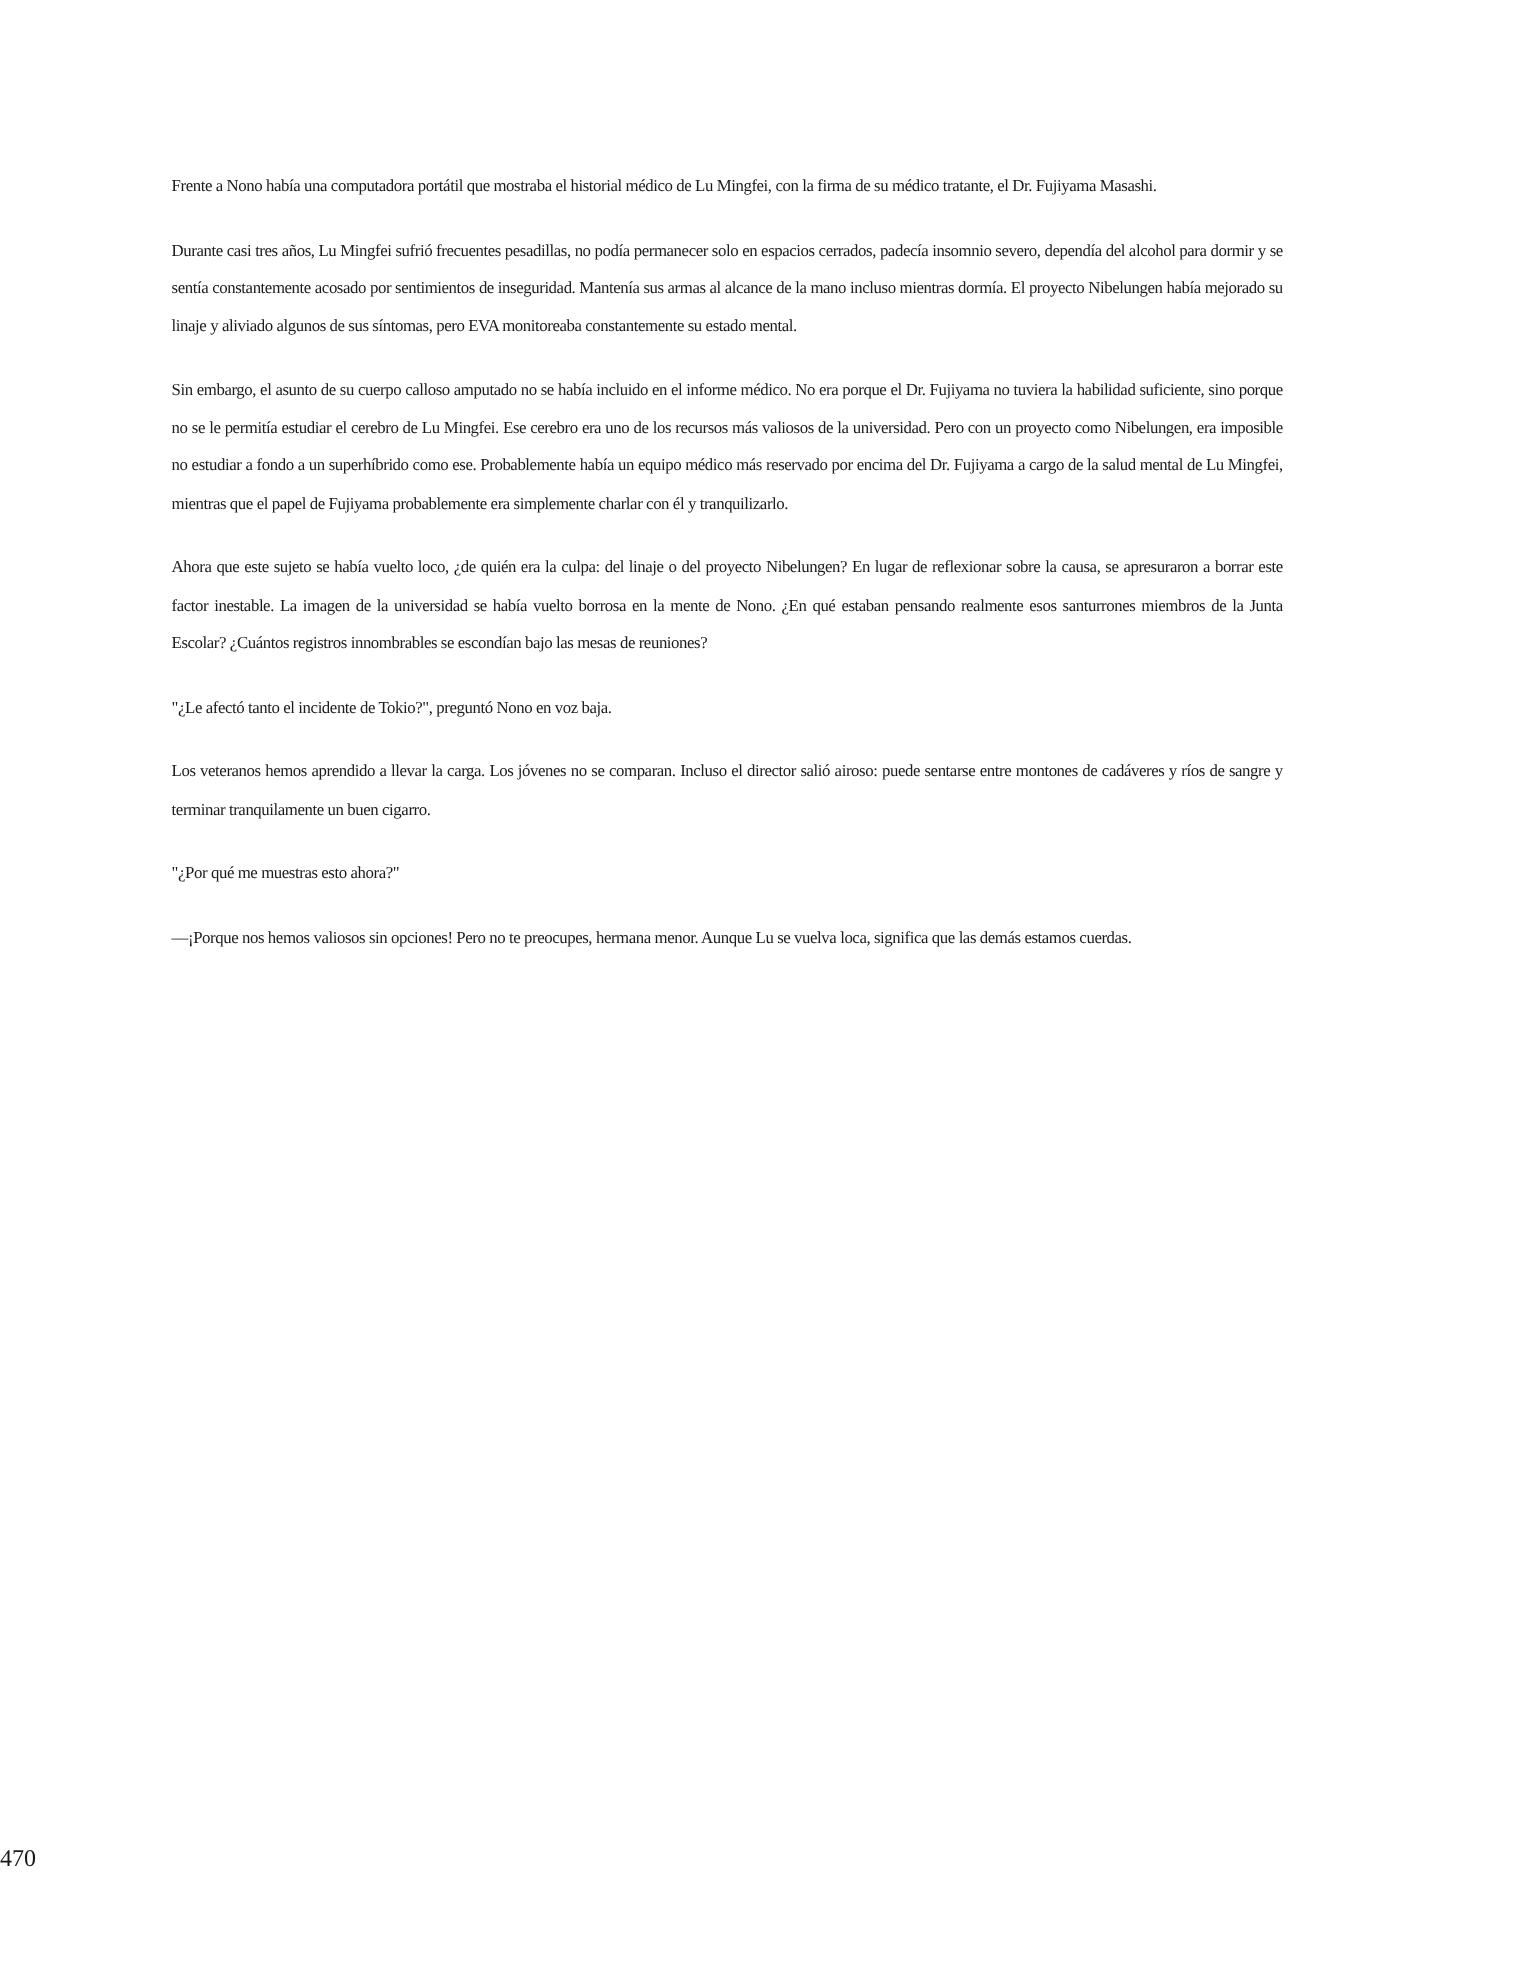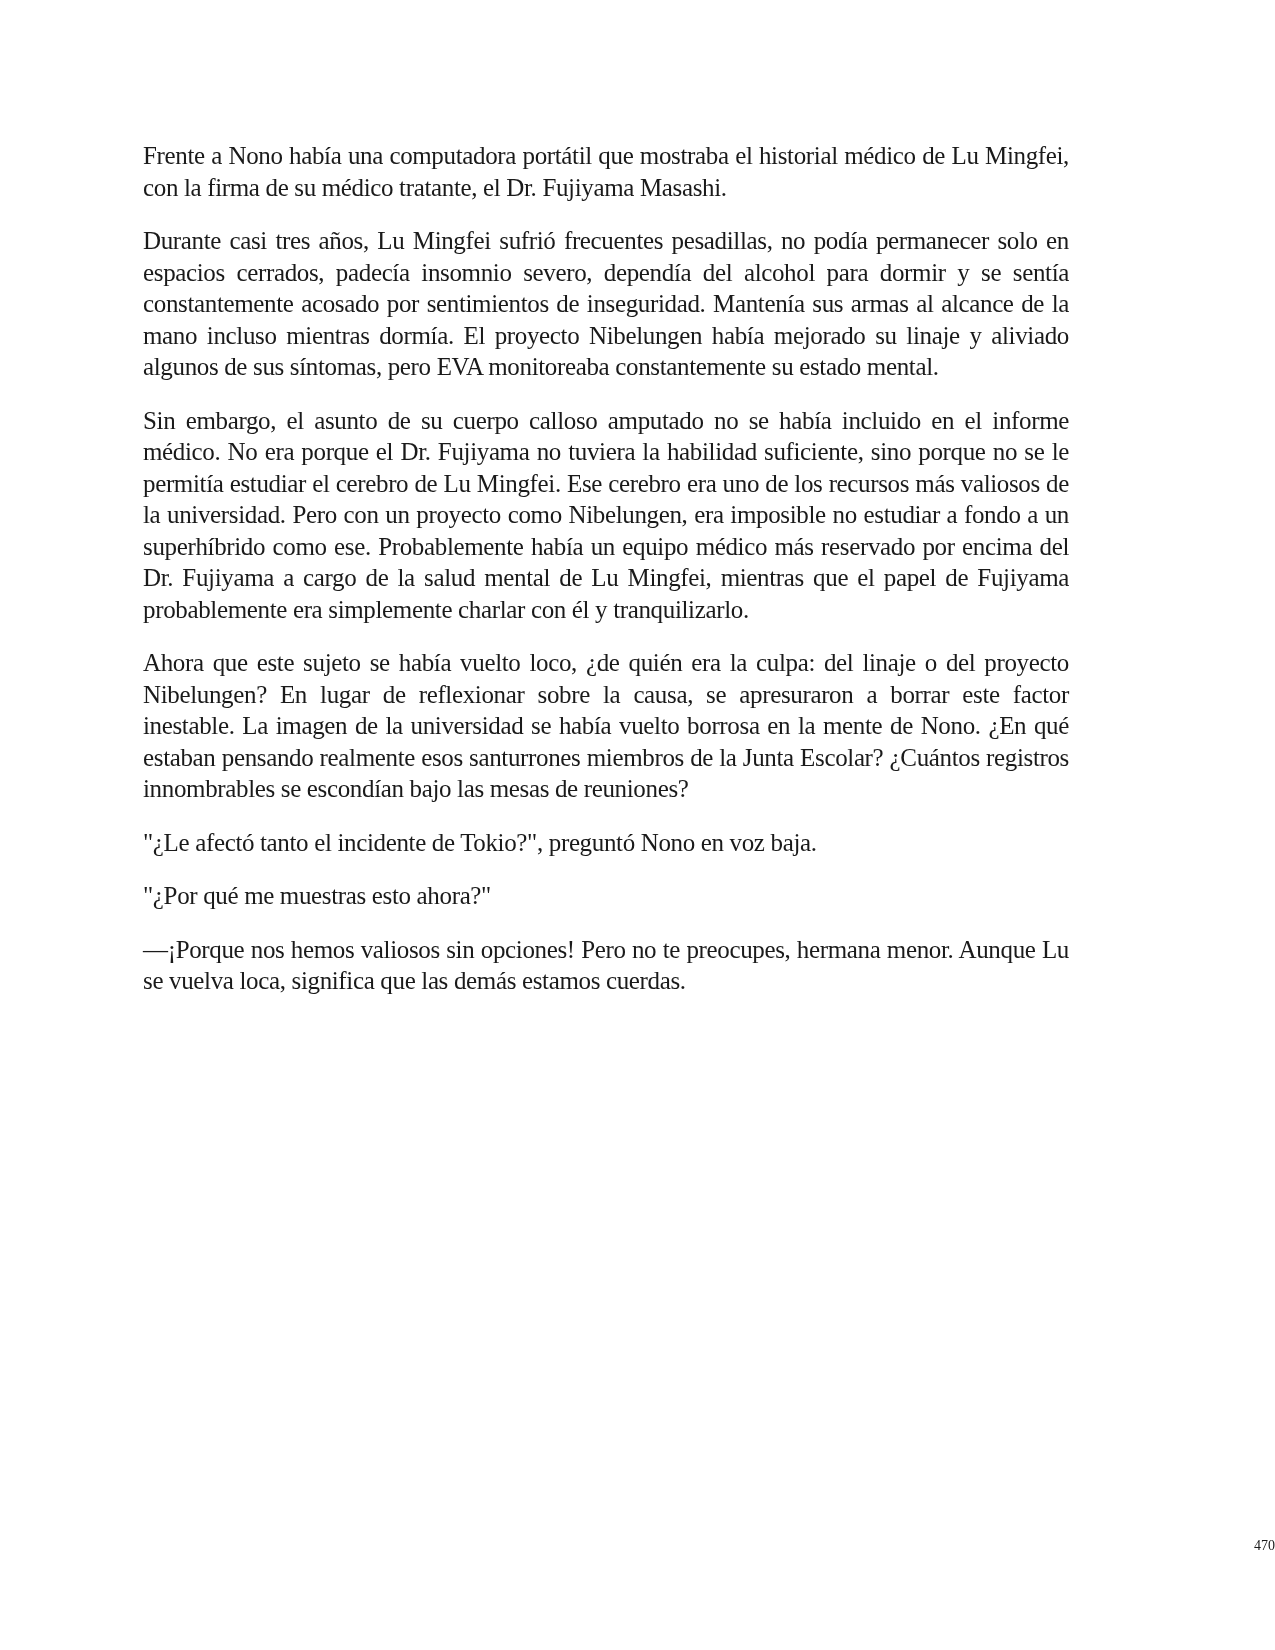--- a/index.html
+++ b/index.html
@@ -3,45 +3,46 @@
   <meta charset="utf-8">
   <style>
     html, body { margin: 0; padding: 0; background: #ffffff; }
     body { width: 1275px; height: 1650px; position: relative; overflow: hidden; }
     .page {
       position: absolute;
       left: 143px;
       top: 140px;
       width: 926px;
       font-family: "Liberation Serif", "DejaVu Serif", serif;
-      font-size: 25px;
+      font-size: 14px;
       line-height: 31.5px;
       color: #1a1a1a;
       letter-spacing: -0.35px;
     }
     .para {
       margin: 0 0 22px 0;
       text-align: justify;
     }
     .page-number {
       position: absolute;
       left: 0; width: 1275px;
       top: 1538px;
-      text-align: right;
+      text-align: left;
       font-family: "Liberation Serif", "DejaVu Serif", serif;
-      font-size: 14px;
+      font-size: 20px;
       color: #1a1a1a;
     }
   </style>
 </head>
 <body>
 
 <div class="page">
   <p class="para">Frente a Nono había una computadora portátil que mostraba el historial médico de Lu Mingfei, con la firma de su médico tratante, el Dr. Fujiyama Masashi.</p>
   <p class="para">Durante casi tres años, Lu Mingfei sufrió frecuentes pesadillas, no podía permanecer solo en espacios cerrados, padecía insomnio severo, dependía del alcohol para dormir y se sentía constantemente acosado por sentimientos de inseguridad. Mantenía sus armas al alcance de la mano incluso mientras dormía. El proyecto Nibelungen había mejorado su linaje y aliviado algunos de sus síntomas, pero EVA monitoreaba constantemente su estado mental.</p>
   <p class="para">Sin embargo, el asunto de su cuerpo calloso amputado no se había incluido en el informe médico. No era porque el Dr. Fujiyama no tuviera la habilidad suficiente, sino porque no se le permitía estudiar el cerebro de Lu Mingfei. Ese cerebro era uno de los recursos más valiosos de la universidad. Pero con un proyecto como Nibelungen, era imposible no estudiar a fondo a un superhíbrido como ese. Probablemente había un equipo médico más reservado por encima del Dr. Fujiyama a cargo de la salud mental de Lu Mingfei, mientras que el papel de Fujiyama probablemente era simplemente charlar con él y tranquilizarlo.</p>
   <p class="para">Ahora que este sujeto se había vuelto loco, ¿de quién era la culpa: del linaje o del proyecto Nibelungen? En lugar de reflexionar sobre la causa, se apresuraron a borrar este factor inestable. La imagen de la universidad se había vuelto borrosa en la mente de Nono. ¿En qué estaban pensando realmente esos santurrones miembros de la Junta Escolar? ¿Cuántos registros innombrables se escondían bajo las mesas de reuniones?</p>
   <p class="para">"¿Le afectó tanto el incidente de Tokio?", preguntó Nono en voz baja.</p>
+  <p class="para">Los veteranos hemos aprendido a llevar la carga. Los jóvenes no se comparan. Incluso el director salió airoso: puede sentarse entre montones de cadáveres y ríos de sangre y terminar tranquilamente un buen cigarro.</p>
   <p class="para">"¿Por qué me muestras esto ahora?"</p>
   <p class="para">—¡Porque nos hemos valiosos sin opciones! Pero no te preocupes, hermana menor. Aunque Lu se vuelva loca, significa que las demás estamos cuerdas.</p>
 </div>
 
 <div class="page-number">470</div>
 
 </body></html>

